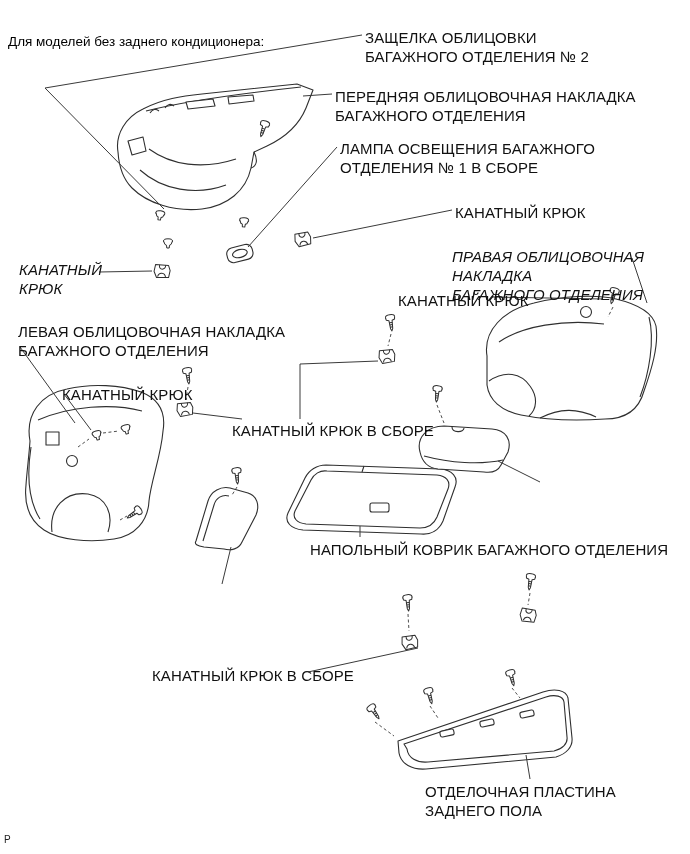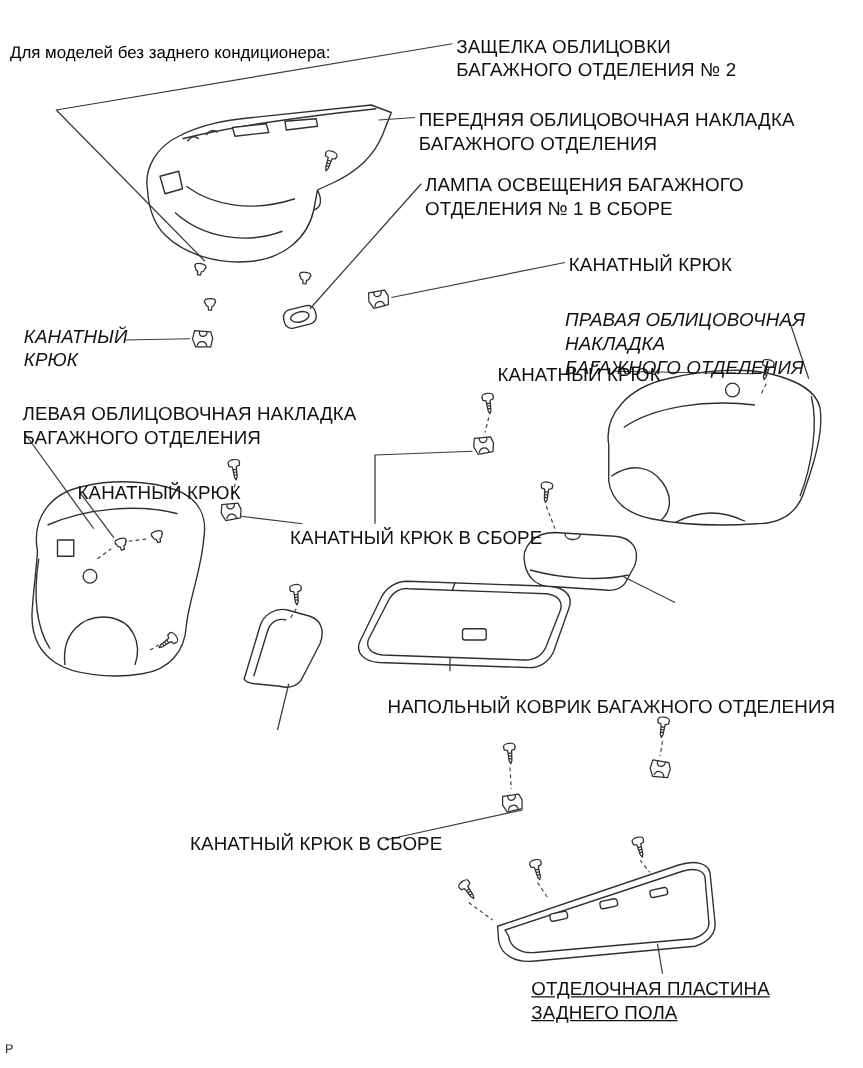--- a/index.html
+++ b/index.html
@@ -199,19 +199,19 @@
   <div class="label" style="left:455px; top:203px;">КАНАТНЫЙ КРЮК</div>
   <div class="label" style="left:19px; top:260px;font-style:italic;">КАНАТНЫЙ
 КРЮК</div>
   <div class="label" style="left:452px; top:247px;font-style:italic;">ПРАВАЯ ОБЛИЦОВОЧНАЯ НАКЛАДКА
 БАГАЖНОГО ОТДЕЛЕНИЯ</div>
   <div class="label" style="left:398px; top:291px;">КАНАТНЫЙ КРЮК</div>
   <div class="label" style="left:18px; top:322px;">ЛЕВАЯ ОБЛИЦОВОЧНАЯ НАКЛАДКА
 БАГАЖНОГО ОТДЕЛЕНИЯ</div>
   <div class="label" style="left:62px; top:385px;">КАНАТНЫЙ КРЮК</div>
   <div class="label" style="left:232px; top:421px;">КАНАТНЫЙ КРЮК В СБОРЕ</div>
-  <div class="label" style="left:285px; top:556px;padding-left:25px;">НАПОЛЬНЫЙ КОВРИК БАГАЖНОГО ОТДЕЛЕНИЯ</div>
+  <div class="label" style="left:285px; top:540px;padding-left:25px;">НАПОЛЬНЫЙ КОВРИК БАГАЖНОГО ОТДЕЛЕНИЯ</div>
   <div class="label" style="left:152px; top:666px;">КАНАТНЫЙ КРЮК В СБОРЕ</div>
-  <div class="label" style="left:425px; top:782px;text-decoration:underline;">ОТДЕЛОЧНАЯ ПЛАСТИНА ЗАДНЕГО ПОЛА</div>
+  <div class="label" style="left:425px; top:782px;">ОТДЕЛОЧНАЯ ПЛАСТИНА ЗАДНЕГО ПОЛА</div>
 
   <div class="footer-marker">Р</div>
 
 </div>
 
 </body></html>

